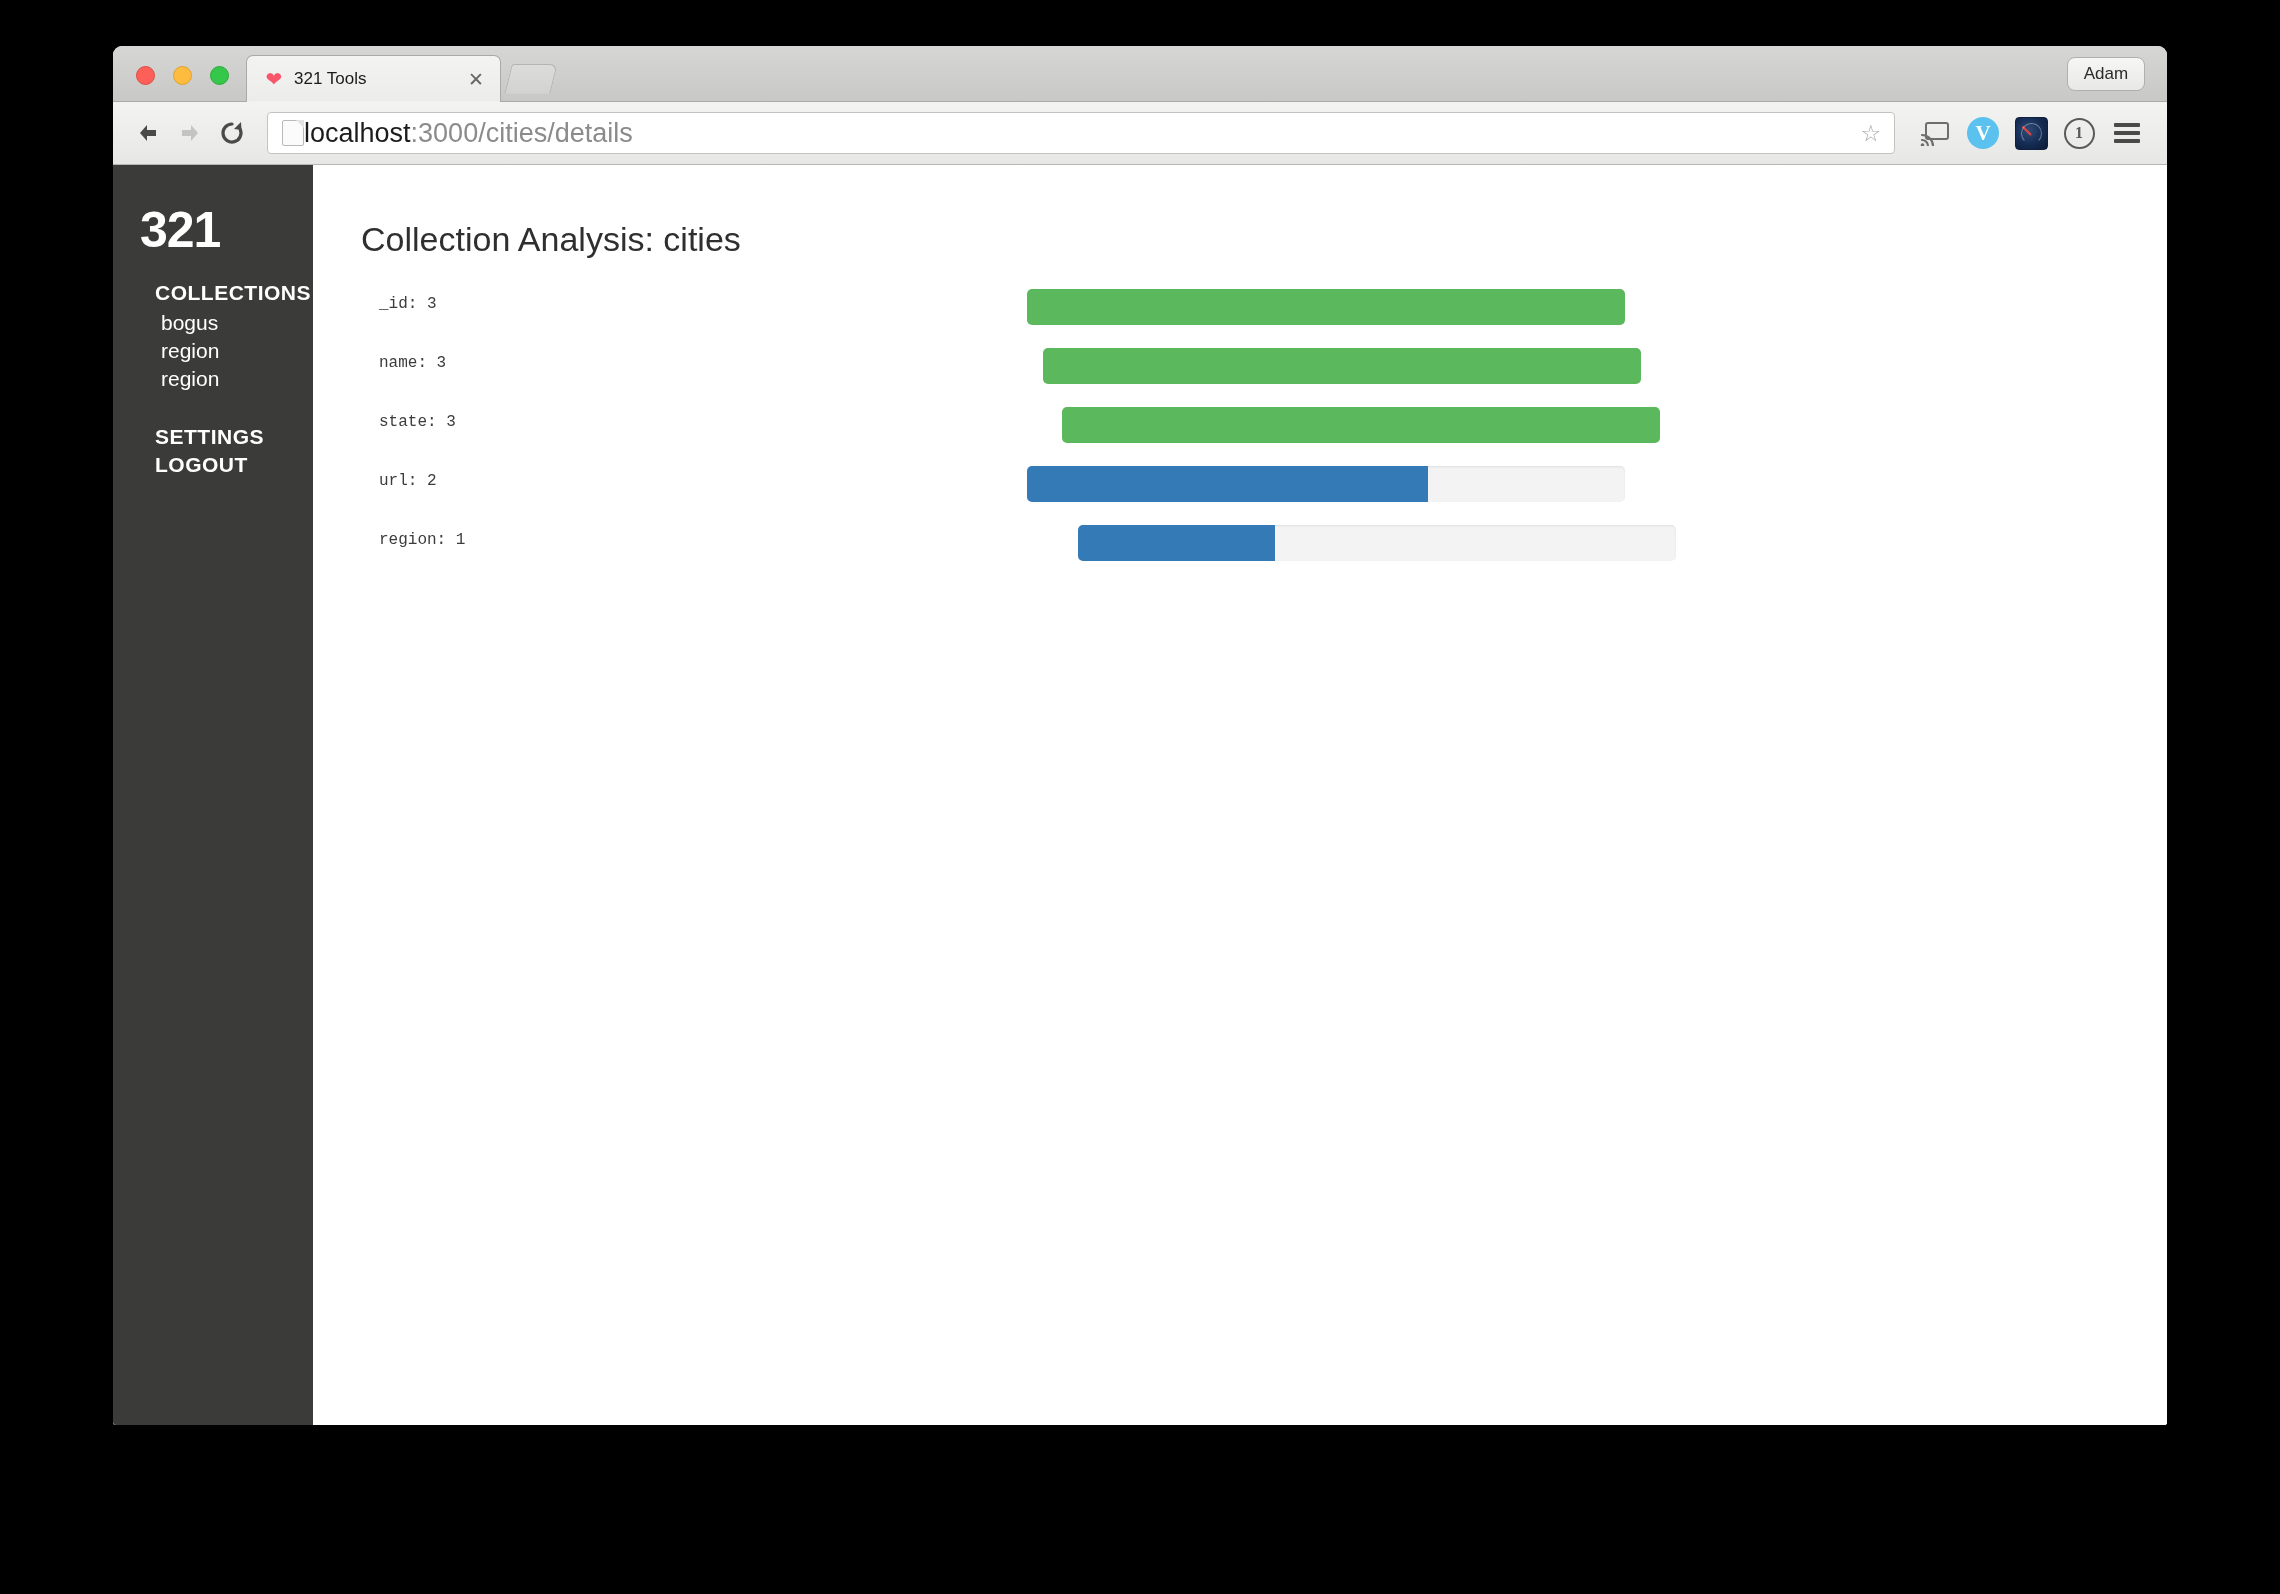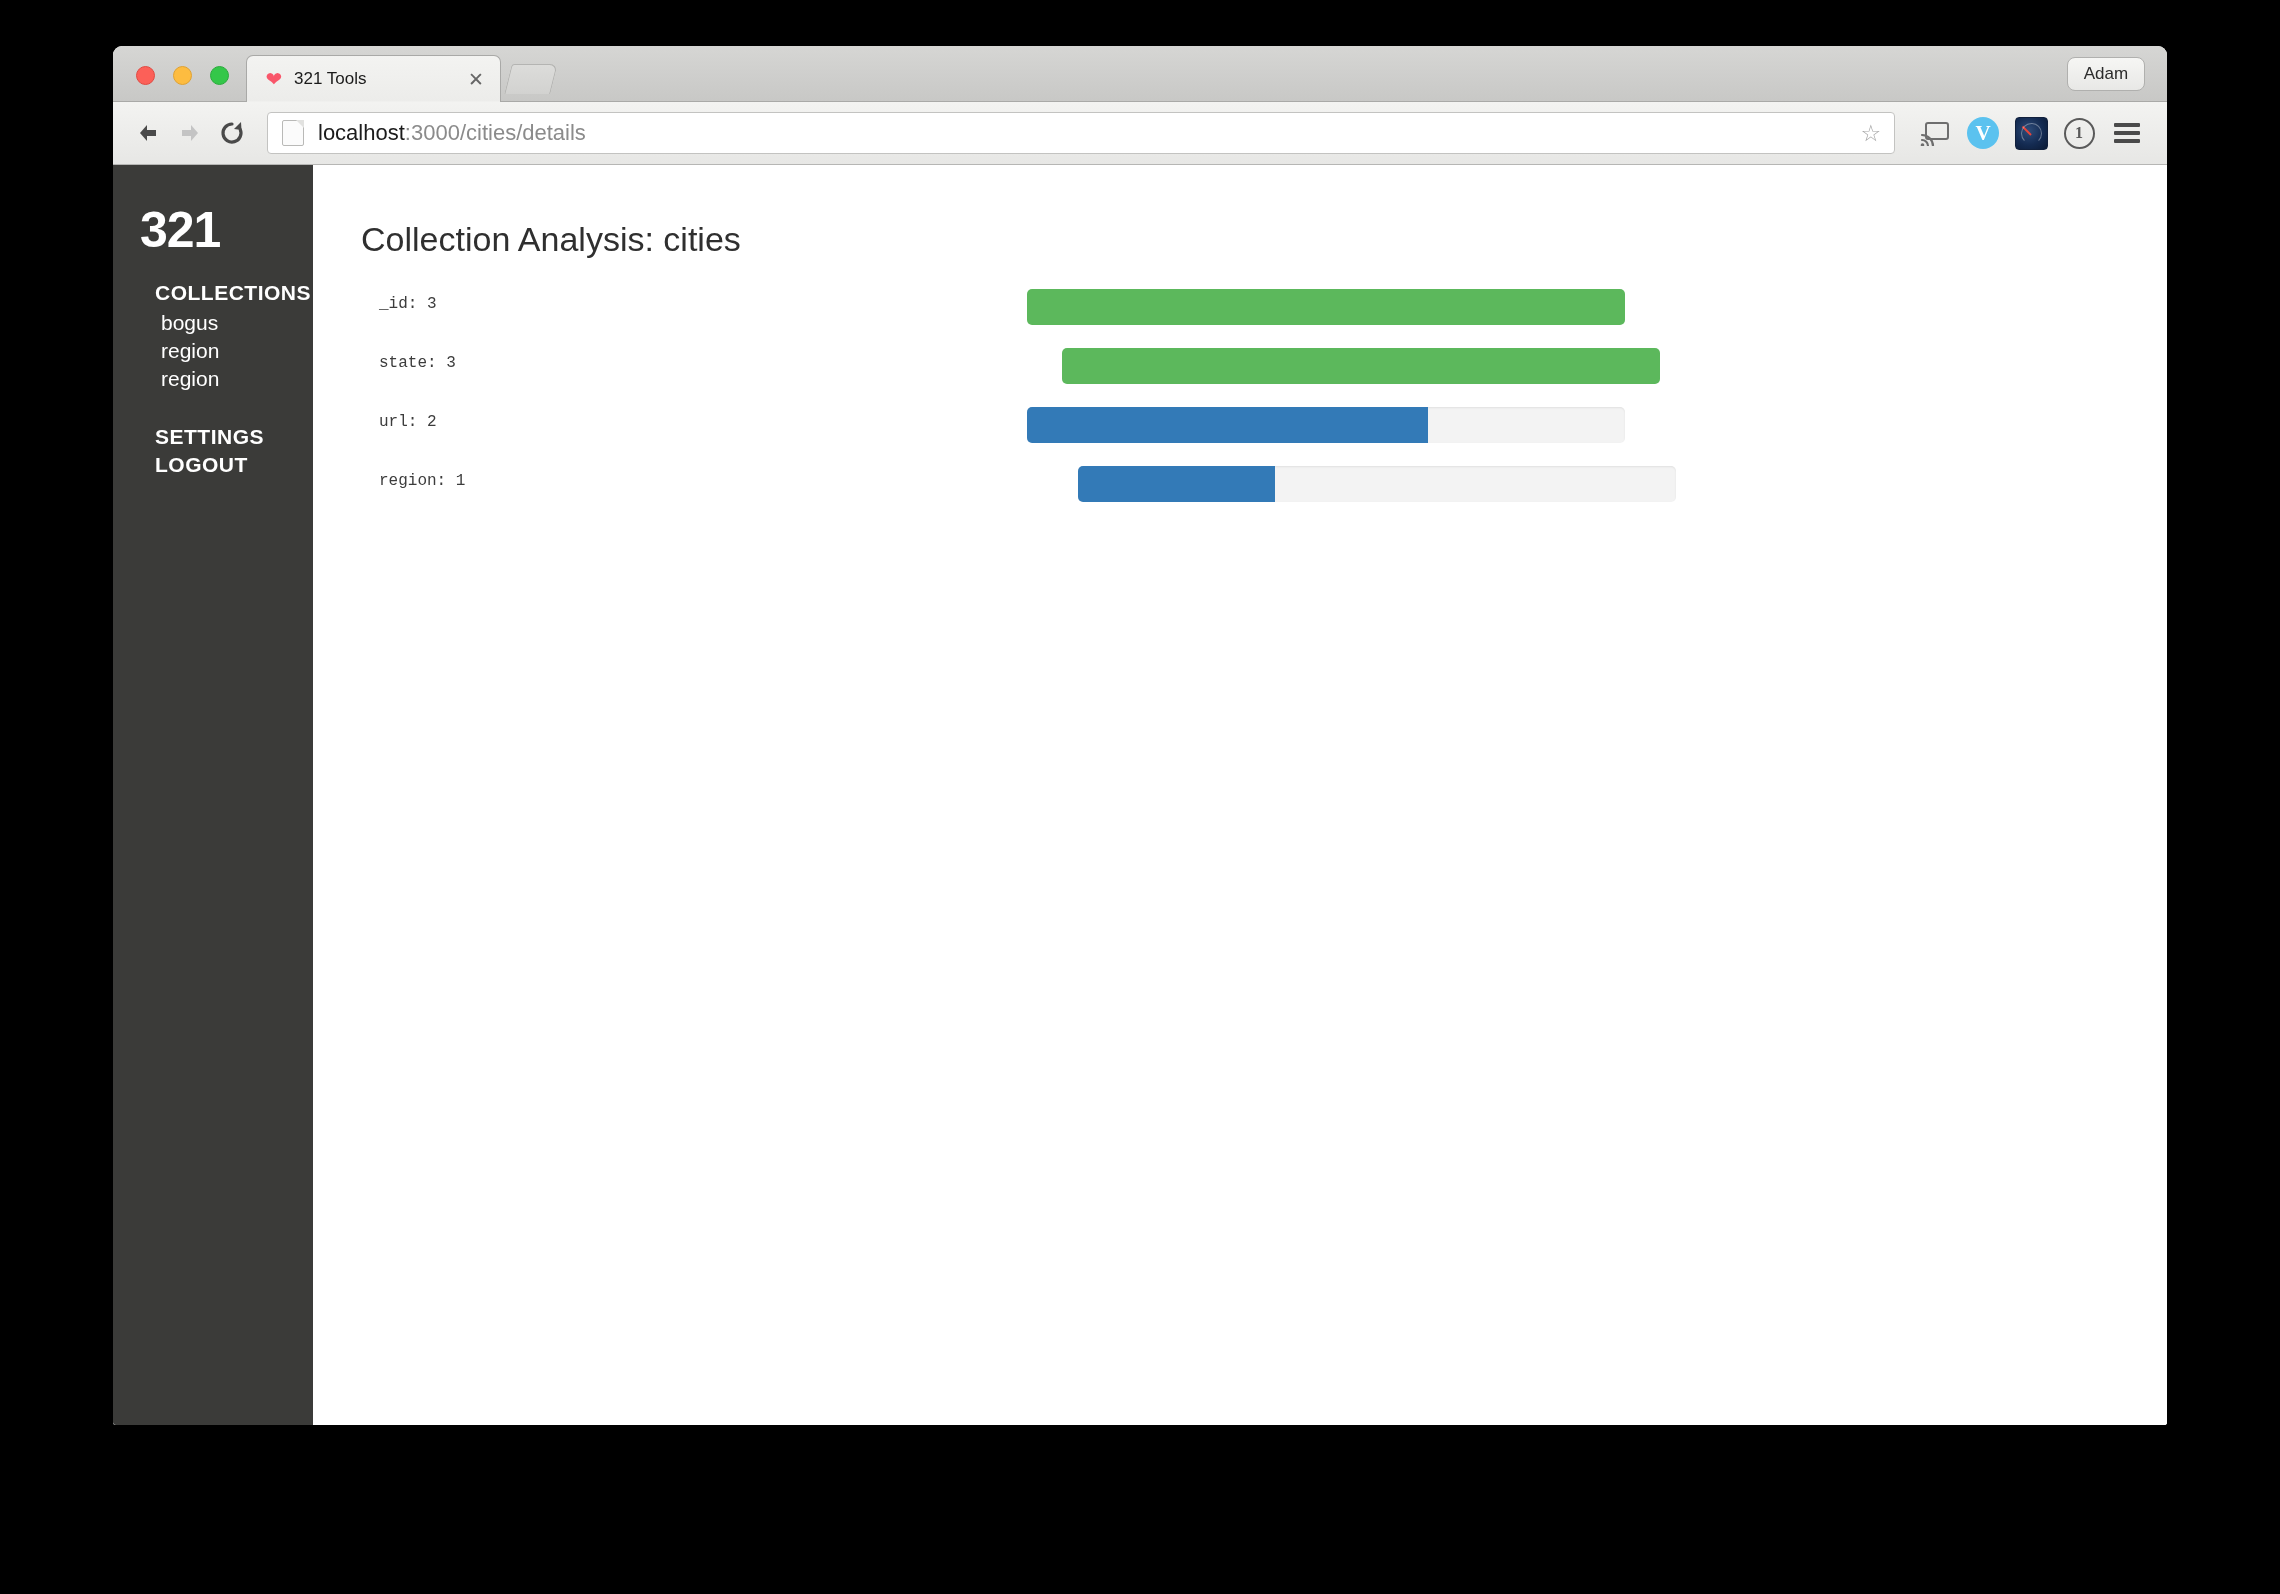--- a/index.html
+++ b/index.html
@@ -117,22 +117,21 @@
     border-radius:2px;
     position:relative; flex:none;
   }
   .omni-doc:after{
     content:""; position:absolute; right:-1px; top:-1px;
     border-width:0 8px 8px 0;
     border-style:solid;
     border-color:transparent #e2e2e0 transparent transparent;
   }
   .omni-url{
-    margin-left:14px;
-    font-size:22px; color:#8b8b8b;
+    font-size:27px; color:#8b8b8b;
     white-space:nowrap;
   }
   .omni-url b{ color:#1c1c1c; font-weight:normal; }
   .omni-star{
     position:absolute; right:13px; top:50%;
     transform:translateY(-50%);
     font-size:23px; color:#a6a6a6; line-height:1;
     font-family:"DejaVu Sans", sans-serif;
   }
   .ext-ico{
@@ -355,20 +354,26 @@
     <div class="content">
       <div class="page-title">Collection Analysis: cities</div>
       <div class="chart" id="chart">
           <div class="chart-row">
             <div class="row-label">_id: 3</div>
             <div class="row-track" style="left: 666px; width: 598px;">
               <div class="row-fill full" style="width: 100%; background: rgb(92, 184, 92);"></div>
             </div>
           </div>
           <div class="chart-row">
+            <div class="row-label">name: 3</div>
+            <div class="row-track" style="left: 682px; width: 598px;">
+              <div class="row-fill full" style="width: 100%; background: rgb(92, 184, 92);"></div>
+            </div>
+          </div>
+          <div class="chart-row">
             <div class="row-label">state: 3</div>
             <div class="row-track" style="left: 701px; width: 598px;">
               <div class="row-fill full" style="width: 100%; background: rgb(92, 184, 92);"></div>
             </div>
           </div>
           <div class="chart-row">
             <div class="row-label">url: 2</div>
             <div class="row-track empty" style="left: 666px; width: 598px;">
               <div class="row-fill" style="width: 67%; background: rgb(51, 122, 183);"></div>
             </div>

